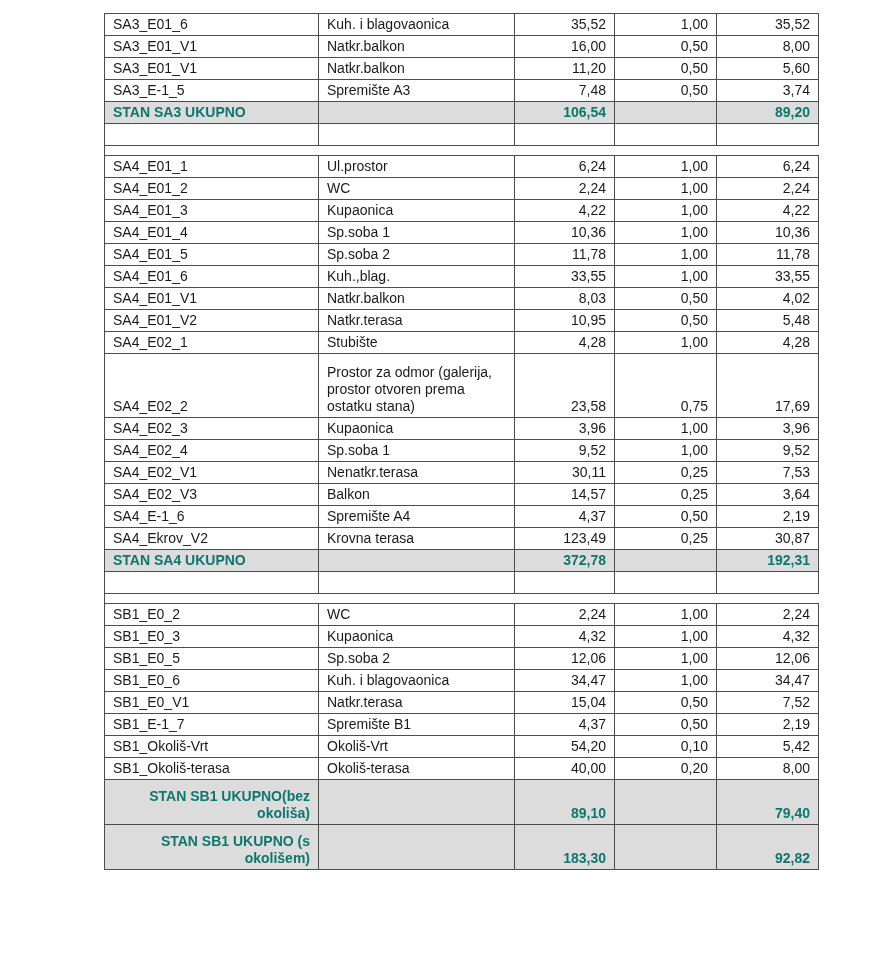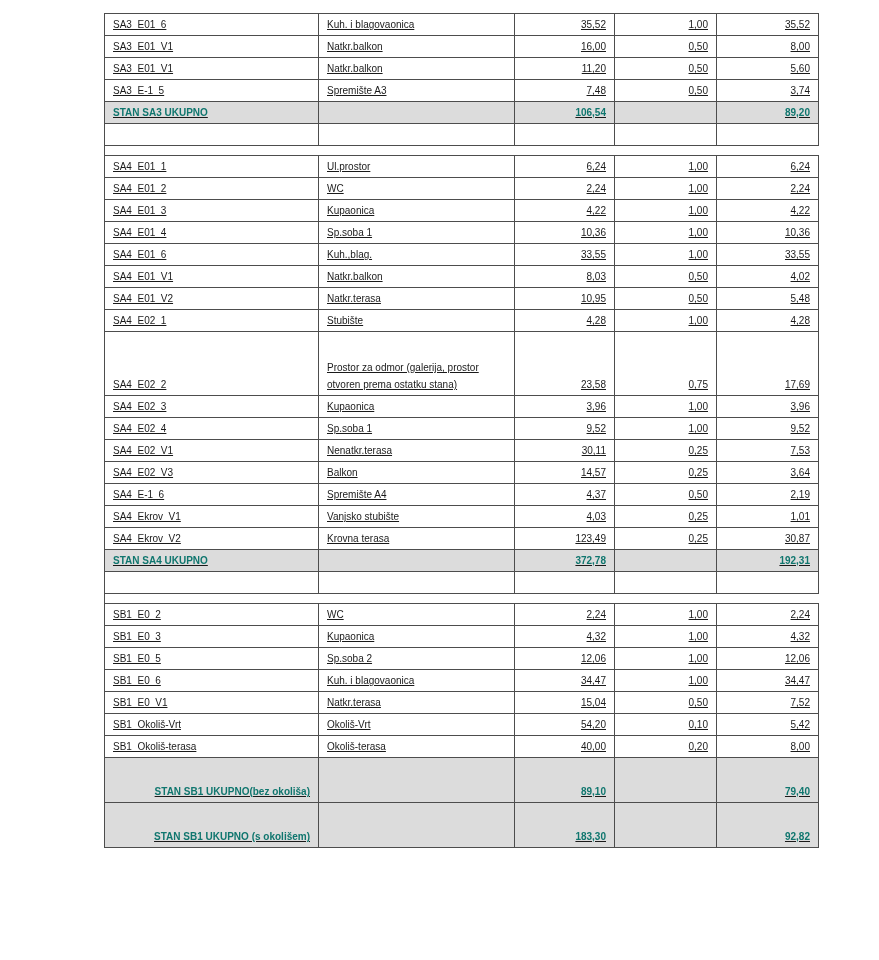--- a/index.html
+++ b/index.html
@@ -19,22 +19,21 @@
   .table-area {
     position: absolute;
     left: 104px;
     top: 13px;
     width: 714px;
   }
   table.area-table {
     border-collapse: collapse;
     table-layout: fixed;
     width: 714px;
-    font-size: 10px;
-    text-decoration: underline;
+    font-size: 14px;
   }
   table.area-table td {
     border: 1px solid #4d4d4d;
     padding: 2px 8px;
     vertical-align: bottom;
     line-height: 17px;
     height: 22px;
     box-sizing: border-box;
     overflow: hidden;
     word-wrap: break-word;
@@ -153,20 +152,27 @@
             <td class="num">4,22</td>
           </tr>
           <tr>
             <td>SA4_E01_4</td>
             <td>Sp.soba 1</td>
             <td class="num">10,36</td>
             <td class="num">1,00</td>
             <td class="num">10,36</td>
           </tr>
           <tr>
+            <td>SA4_E01_5</td>
+            <td>Sp.soba 2</td>
+            <td class="num">11,78</td>
+            <td class="num">1,00</td>
+            <td class="num">11,78</td>
+          </tr>
+          <tr>
             <td>SA4_E01_6</td>
             <td>Kuh.,blag.</td>
             <td class="num">33,55</td>
             <td class="num">1,00</td>
             <td class="num">33,55</td>
           </tr>
           <tr>
             <td>SA4_E01_V1</td>
             <td>Natkr.balkon</td>
             <td class="num">8,03</td>
@@ -221,27 +227,20 @@
             <td class="num">14,57</td>
             <td class="num">0,25</td>
             <td class="num">3,64</td>
           </tr>
           <tr>
             <td>SA4_E-1_6</td>
             <td>Spremište A4</td>
             <td class="num">4,37</td>
             <td class="num">0,50</td>
             <td class="num">2,19</td>
-          </tr>
-          <tr>
-            <td>SA4_Ekrov_V1</td>
-            <td>Vanjsko stubište</td>
-            <td class="num">4,03</td>
-            <td class="num">0,25</td>
-            <td class="num">1,01</td>
           </tr>
           <tr>
             <td>SA4_Ekrov_V2</td>
             <td>Krovna terasa</td>
             <td class="num">123,49</td>
             <td class="num">0,25</td>
             <td class="num">30,87</td>
           </tr>
           <tr class="summary">
             <td>STAN SA4 UKUPNO</td>
@@ -298,20 +297,27 @@
             <td class="num">34,47</td>
           </tr>
           <tr>
             <td>SB1_E0_V1</td>
             <td>Natkr.terasa</td>
             <td class="num">15,04</td>
             <td class="num">0,50</td>
             <td class="num">7,52</td>
           </tr>
           <tr>
+            <td>SB1_E-1_7</td>
+            <td>Spremište B1</td>
+            <td class="num">4,37</td>
+            <td class="num">0,50</td>
+            <td class="num">2,19</td>
+          </tr>
+          <tr>
             <td>SB1_Okoliš-Vrt</td>
             <td>Okoliš-Vrt</td>
             <td class="num">54,20</td>
             <td class="num">0,10</td>
             <td class="num">5,42</td>
           </tr>
           <tr>
             <td>SB1_Okoliš-terasa</td>
             <td>Okoliš-terasa</td>
             <td class="num">40,00</td>

